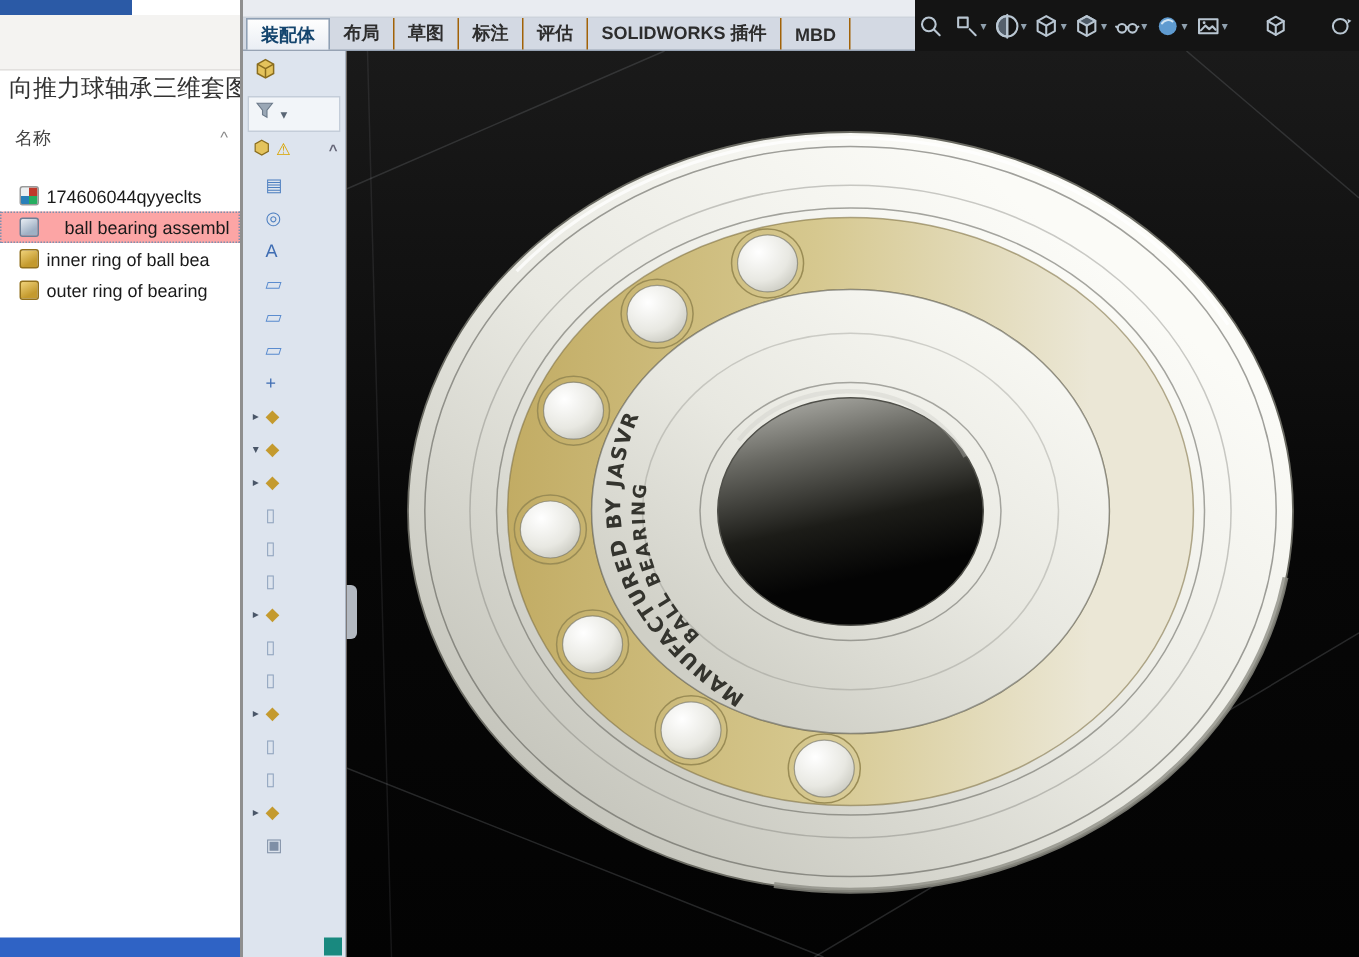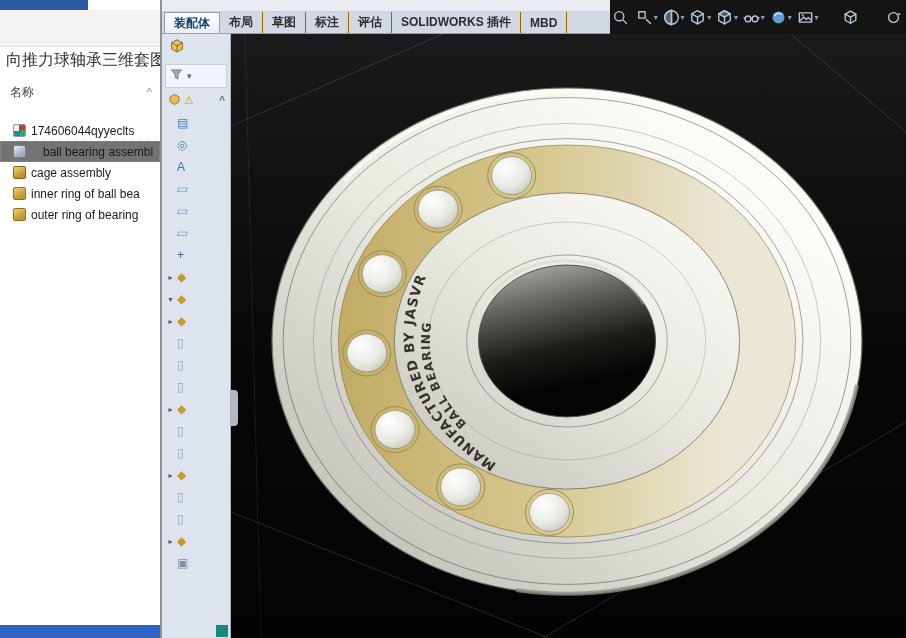--- a/index.html
+++ b/index.html
@@ -8,21 +8,21 @@
 
   
   .explorer{width:160px;background:#fff;border-right:2px solid #8f8f8f;display:flex;flex-direction:column;box-sizing:content-box;}
   .exp-titlebar{height:10px;width:88px;background:#2b5aa6;}
   .exp-toolbar{height:36px;background:#f4f3f1;border-bottom:1px solid #e2e0de;}
   .exp-doc-title{height:26px;line-height:26px;font-size:16px;color:#333;padding-left:6px;white-space:nowrap;overflow:hidden;}
   .exp-header{height:22px;margin-top:8px;display:flex;align-items:center;justify-content:space-between;padding:0 8px 0 10px;font-size:12px;color:#444;}
   .chev{color:#888;font-size:11px;cursor:default;}
   .exp-list{list-style:none;margin:17px 0 0;padding:0;flex:1;overflow:hidden;}
   .exp-item{display:flex;align-items:center;gap:5px;height:21px;padding-left:13px;font-size:12px;color:#1a1a1a;white-space:nowrap;overflow:hidden;}
-  .exp-item.selected{background:#737373;outline:1px dotted #7d8fae;outline-offset:-1px;gap:17px;}
+  .exp-item.selected{background:#fca5a5;outline:1px dotted #7d8fae;outline-offset:-1px;gap:17px;}
   .exp-ic{width:13px;height:13px;flex:0 0 13px;border-radius:2px;box-sizing:border-box;}
   .ic-thumb{background:conic-gradient(from 0deg,#c0392b 0 25%,#27ae60 0 50%,#2980b9 0 75%,#ecf0f1 0);border:1px solid #999;}
   .ic-asm{background:linear-gradient(150deg,#e8edf3,#9fb0c4 70%);border:1px solid #6c7f96;}
   .ic-asmgold{background:linear-gradient(150deg,#f2d87f,#bf942a 70%);border:1px solid #7d5f16;}
   .ic-part{background:linear-gradient(150deg,#f0d27a,#c49a2e 70%);border:1px solid #92701c;}
   .exp-bottombar{height:13px;background:#2f63c5;}
 
   
   .sw{flex:1;display:flex;flex-direction:column;min-width:0;background:#fdba74;}
   .top{height:34px;display:flex;flex:0 0 34px;}
@@ -74,24 +74,20 @@
       <span class="chev">^</span>
     </div>
     <ul class="exp-list" id="expList">
         <li class="exp-item">
           <span class="exp-ic ic-thumb"></span>
           <span>174606044qyyeclts</span>
         </li>
         <li class="exp-item selected">
           <span class="exp-ic ic-asm"></span>
           <span>ball bearing assembl</span>
-        </li>
-        <li class="exp-item">
-          <span class="exp-ic ic-asmgold"></span>
-          <span>cage assembly</span>
         </li>
         <li class="exp-item">
           <span class="exp-ic ic-part"></span>
           <span>inner ring of ball bea</span>
         </li>
         <li class="exp-item">
           <span class="exp-ic ic-part"></span>
           <span>outer ring of bearing</span>
         </li>
       </ul>

